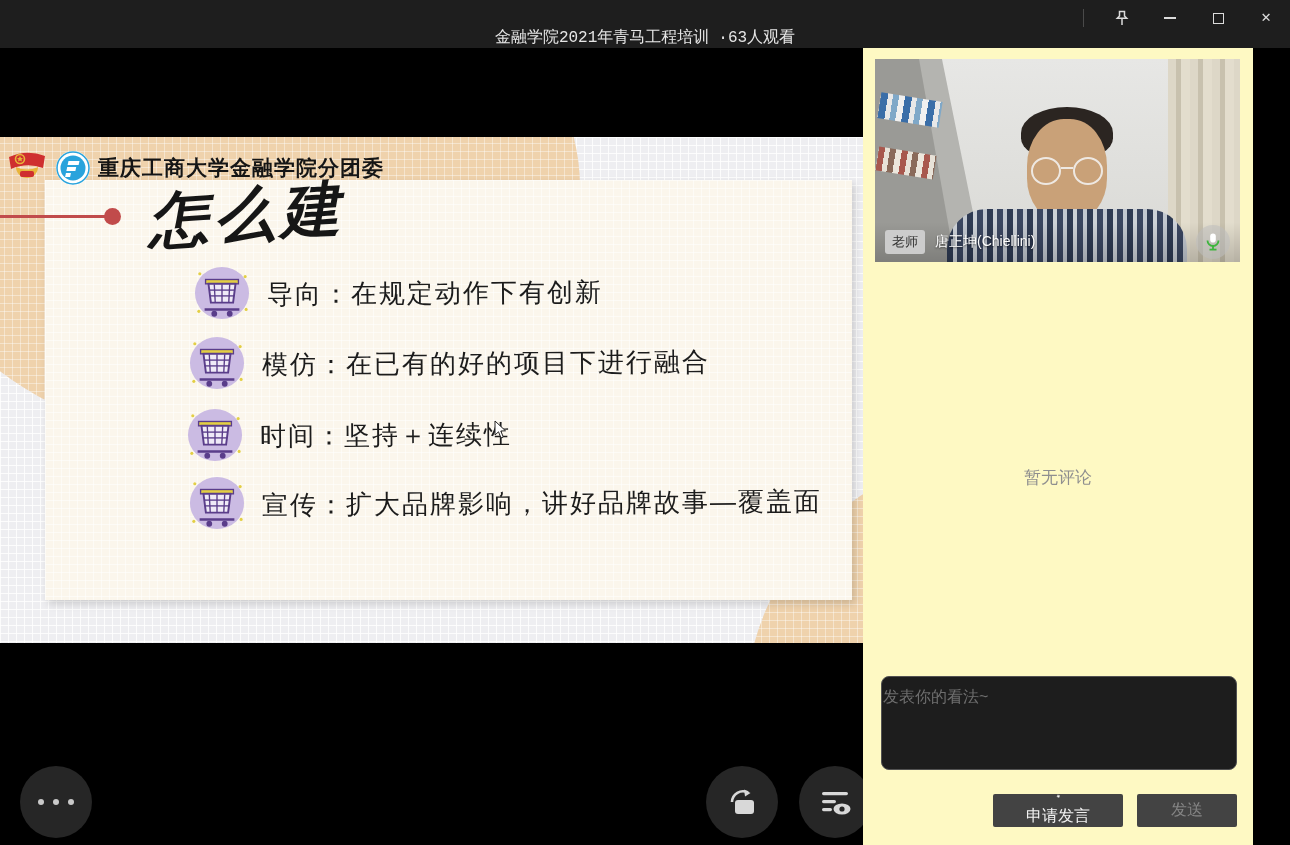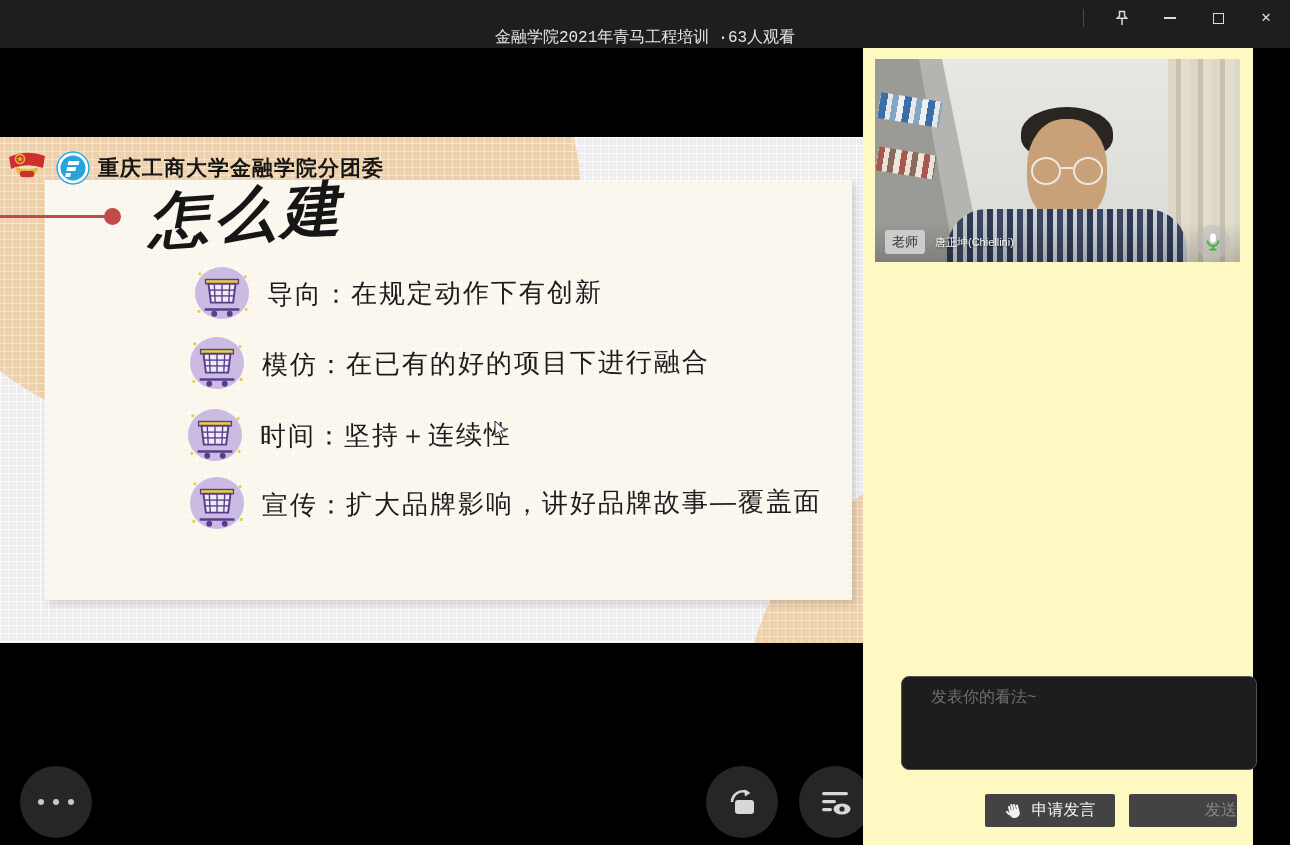--- a/index.html
+++ b/index.html
@@ -106,39 +106,39 @@
   .glasses s { position:absolute; left:32px; top:10px; width:12px; height:2px;
     background:rgba(245,245,245,.85); }
   .shoulders { position:absolute; left:72px; top:150px; width:240px; height:60px;
     border-radius:40px 40px 0 0;
     background:repeating-linear-gradient(90deg,#2e3a52 0 6px,#ccd1d7 6px 10px,#3a4660 10px 16px,#c2c8d0 16px 20px); }
   .cam-overlay { position:absolute; left:0; bottom:0; width:100%; height:40px;
     display:flex; align-items:center; padding:0 10px; gap:10px;
     background:linear-gradient(transparent,rgba(0,0,0,.18)); }
   .role-badge { background:#cccccc; color:#333; font-size:13px; padding:3px 7px;
     border-radius:3px; }
-  .speaker-name { color:#fff; font-size:11px; text-shadow:0 1px 2px rgba(0,0,0,.6); }
+  .speaker-name { color:#fff; font-size:14px; text-shadow:0 1px 2px rgba(0,0,0,.6); }
   .mic-wrap { margin-left:auto; width:34px; height:34px; border-radius:50%;
     background:rgba(190,190,190,.55); display:flex; align-items:center; justify-content:center; }
 
   
   .no-comments { position:absolute; left:0; top:418px; width:100%;
     text-align:center; color:#8f8f8f; font-size:17px; }
   .comment-box { position:absolute; left:18px; top:628px; width:356px; height:94px;
     background:#1d1d1d; border:1px solid #525252; border-radius:8px;
-    padding:10px 29px; color:#ddd; font-size:16px; resize:none; outline:none;
-    font-family:"Liberation Sans","DejaVu Sans",sans-serif;margin-left:20px; }
+    padding:10px 1px; color:#ddd; font-size:16px; resize:none; outline:none;
+    font-family:"Liberation Sans","DejaVu Sans",sans-serif; }
   .comment-box::placeholder { color:#6e6e6e; }
   .btn-row { position:absolute; right:16px; top:746px; display:flex; gap:14px; }
   .side-btn { height:33px; background:#434343; border:none; border-radius:2px;
     display:flex; align-items:center; justify-content:center; gap:8px;
     font-size:16px; cursor:pointer;
-    font-family:Liberation Serif, serif; }
+    font-family:Liberation Serif, serif;flex-direction:column; }
   .raise-btn { width:130px; color:#f2f2f2; }
-  .send-btn { width:108px; color:#858585;justify-content:flex-end; }
+  .send-btn { width:100px; color:#858585; }
 </style>
 </head>
 <body>
 
 <div class="app">
 
   <div class="titlebar">
     <div class="title-wrap">
       <span>金融学院2021年青马工程培训</span>
       <span>·63人观看</span>
@@ -329,20 +329,21 @@
             <svg width="18" height="20" viewBox="0 0 18 20">
               <rect x="6.2" y="1.5" width="5.6" height="9" rx="2.8" fill="#ffffff"></rect>
               <path d="M3.5 8.5 a5.5 5.5 0 0 0 11 0" fill="none" stroke="#3db53d" stroke-width="1.8"></path>
               <line x1="9" y1="14" x2="9" y2="17" stroke="#3db53d" stroke-width="1.8"></line>
               <line x1="5.5" y1="17.6" x2="12.5" y2="17.6" stroke="#3db53d" stroke-width="1.8"></line>
             </svg>
           </div>
         </div>
       </div>
 
+      <div class="no-comments">暂无评论</div>
 
       <textarea class="comment-box" placeholder="发表你的看法~" style=""></textarea>
 
       <div class="btn-row">
         <button class="side-btn raise-btn">
           <svg width="19" height="19" viewBox="0 0 20 20">
             <g fill="#f2f2f2" transform="rotate(-14 10 10)">
               <rect x="4.2" y="4" width="2.2" height="7" rx="1.1"></rect>
               <rect x="7.0" y="2.4" width="2.2" height="8.6" rx="1.1"></rect>
               <rect x="9.8" y="3.2" width="2.2" height="8" rx="1.1"></rect>

